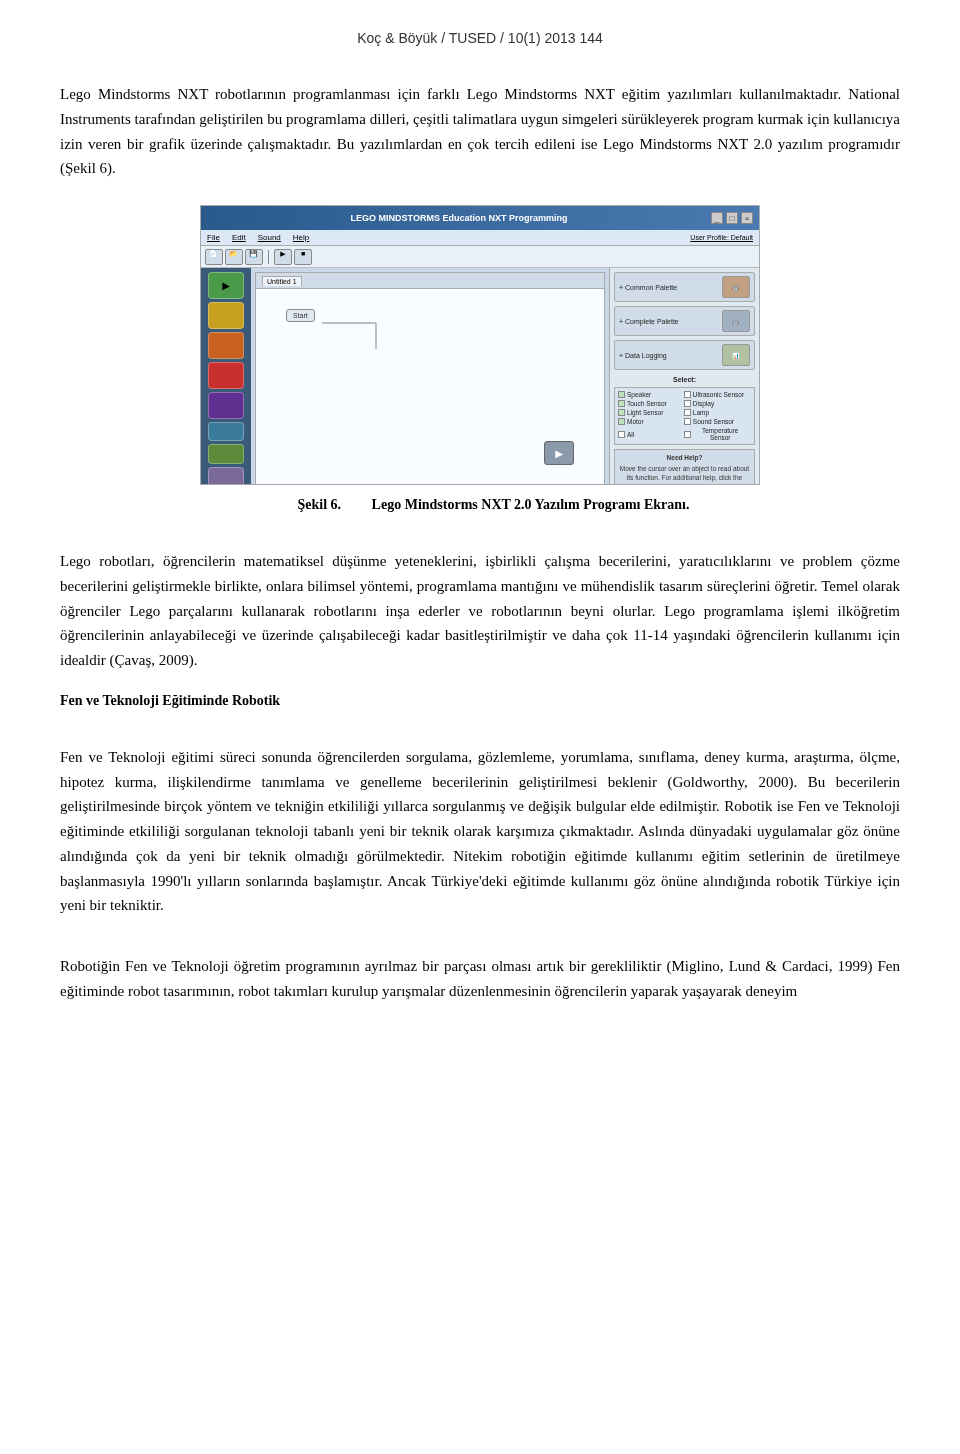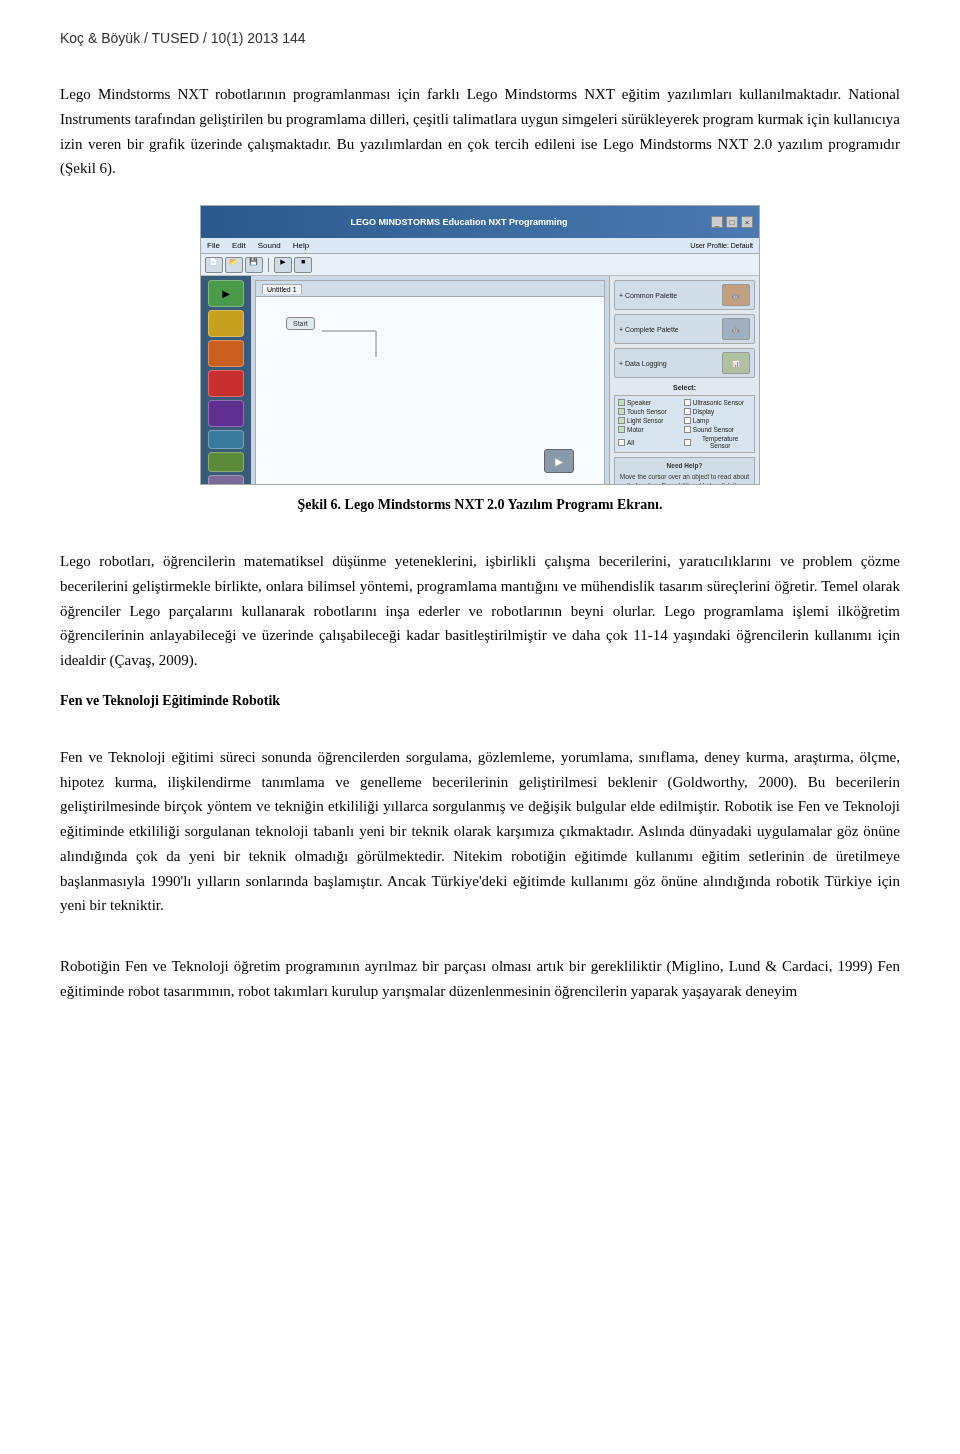--- a/index.html
+++ b/index.html
@@ -6,21 +6,21 @@
     body {
       width: 960px;
       min-height: 1454px;
       background: #fff;
       font-family: "Times New Roman", Times, serif;
       font-size: 15px;
       color: #000;
       padding: 30px 60px 40px 60px;
     }
     .page-header {
-      text-align: left;
+      text-align: center;
       font-size: 14px;
       color: #333;
       margin-bottom: 18px;
       font-family: Arial, sans-serif;
     }
     .section-title {
       font-size: 15px;
       font-weight: bold;
       margin-bottom: 8px;
     }
@@ -35,34 +35,35 @@
       margin: 24px auto;
       width: 100%;
     }
     .figure-caption {
       font-size: 14px;
       margin-top: 8px;
       text-align: center;
     }
     .figure-caption span {
       font-weight: bold;
+      margin-left: 27px;
     }
     .lego-screenshot {
       width: 560px;
       height: 280px;
       border: 1px solid #aaa;
       background: #c8d8e8;
       display: inline-block;
       position: relative;
       overflow: hidden;
     }
     
     .sw-titlebar {
       background: linear-gradient(to right, #2a5a8c, #4a7ab0);
-      height: 32px;
+      height: 24px;
       display: flex;
       align-items: center;
       padding: 0 6px;
       font-size: 9px;
       color: #fff;
       font-family: Arial, sans-serif;
     }
     .sw-titlebar-title {
       flex: 1;
       font-weight: bold;
@@ -86,20 +87,21 @@
     .sw-menubar {
       background: #dce8f5;
       height: 16px;
       display: flex;
       align-items: center;
       padding: 0 6px;
       font-size: 8px;
       font-family: Arial, sans-serif;
       gap: 12px;
       border-bottom: 1px solid #aaa;
+      text-decoration: underline;
     }
     .sw-toolbar {
       background: #e8f0f8;
       height: 22px;
       border-bottom: 1px solid #bbb;
       display: flex;
       align-items: center;
       padding: 0 4px;
       gap: 2px;
     }

